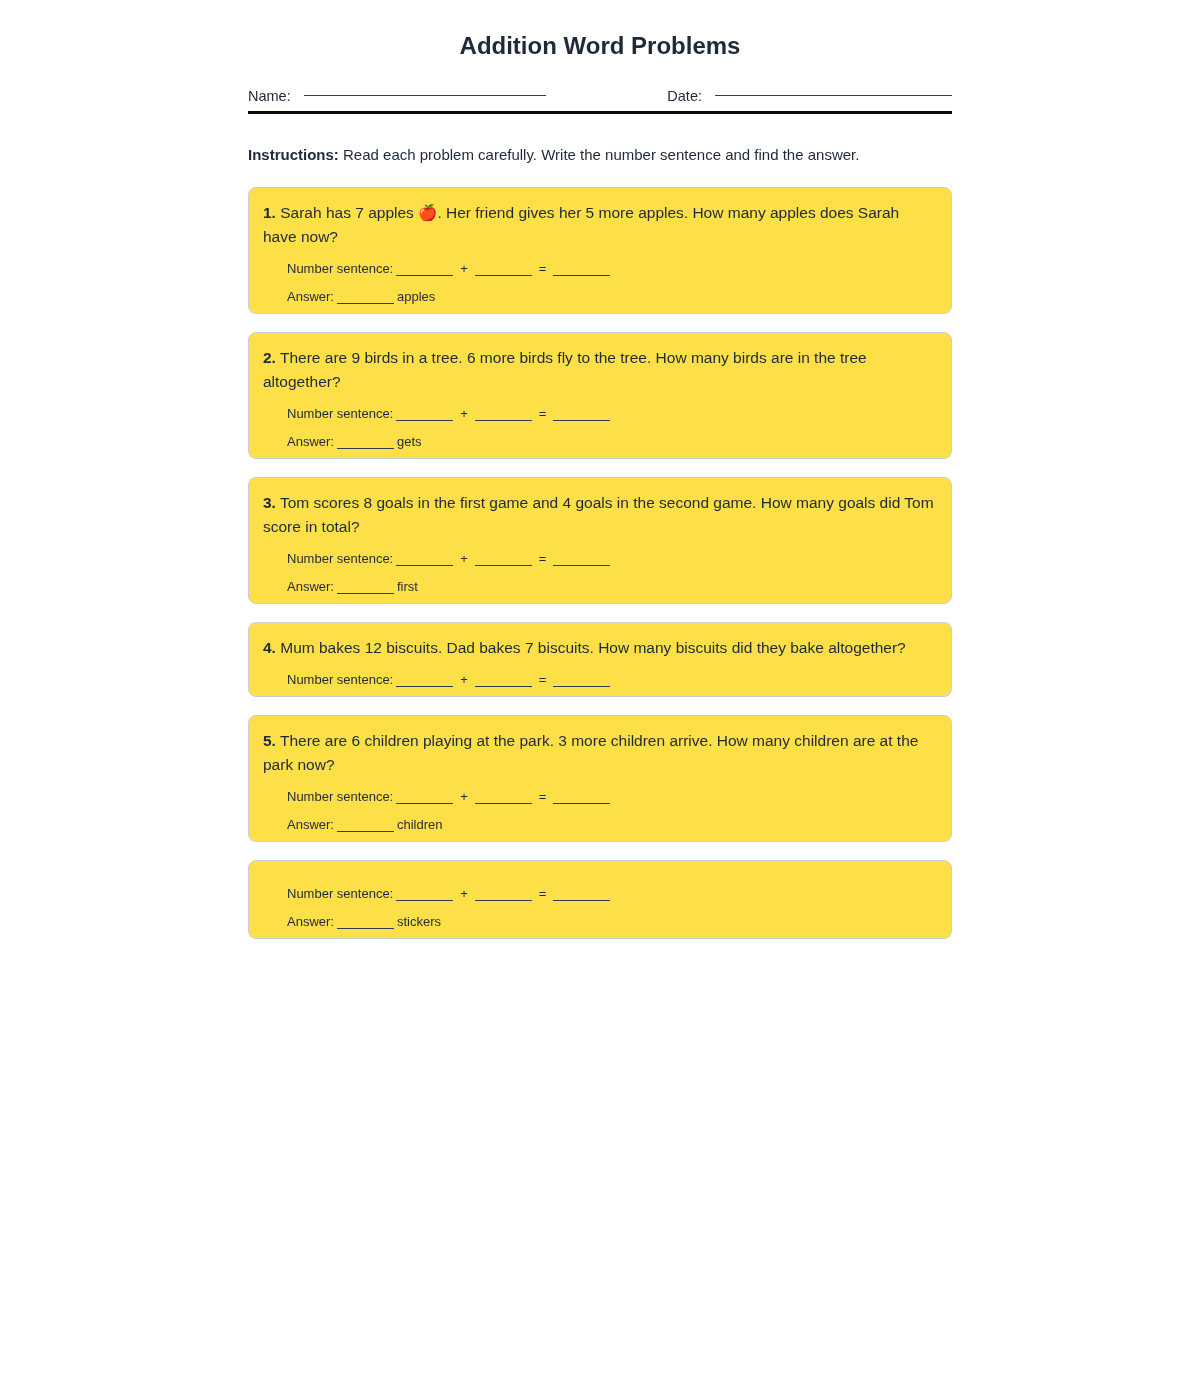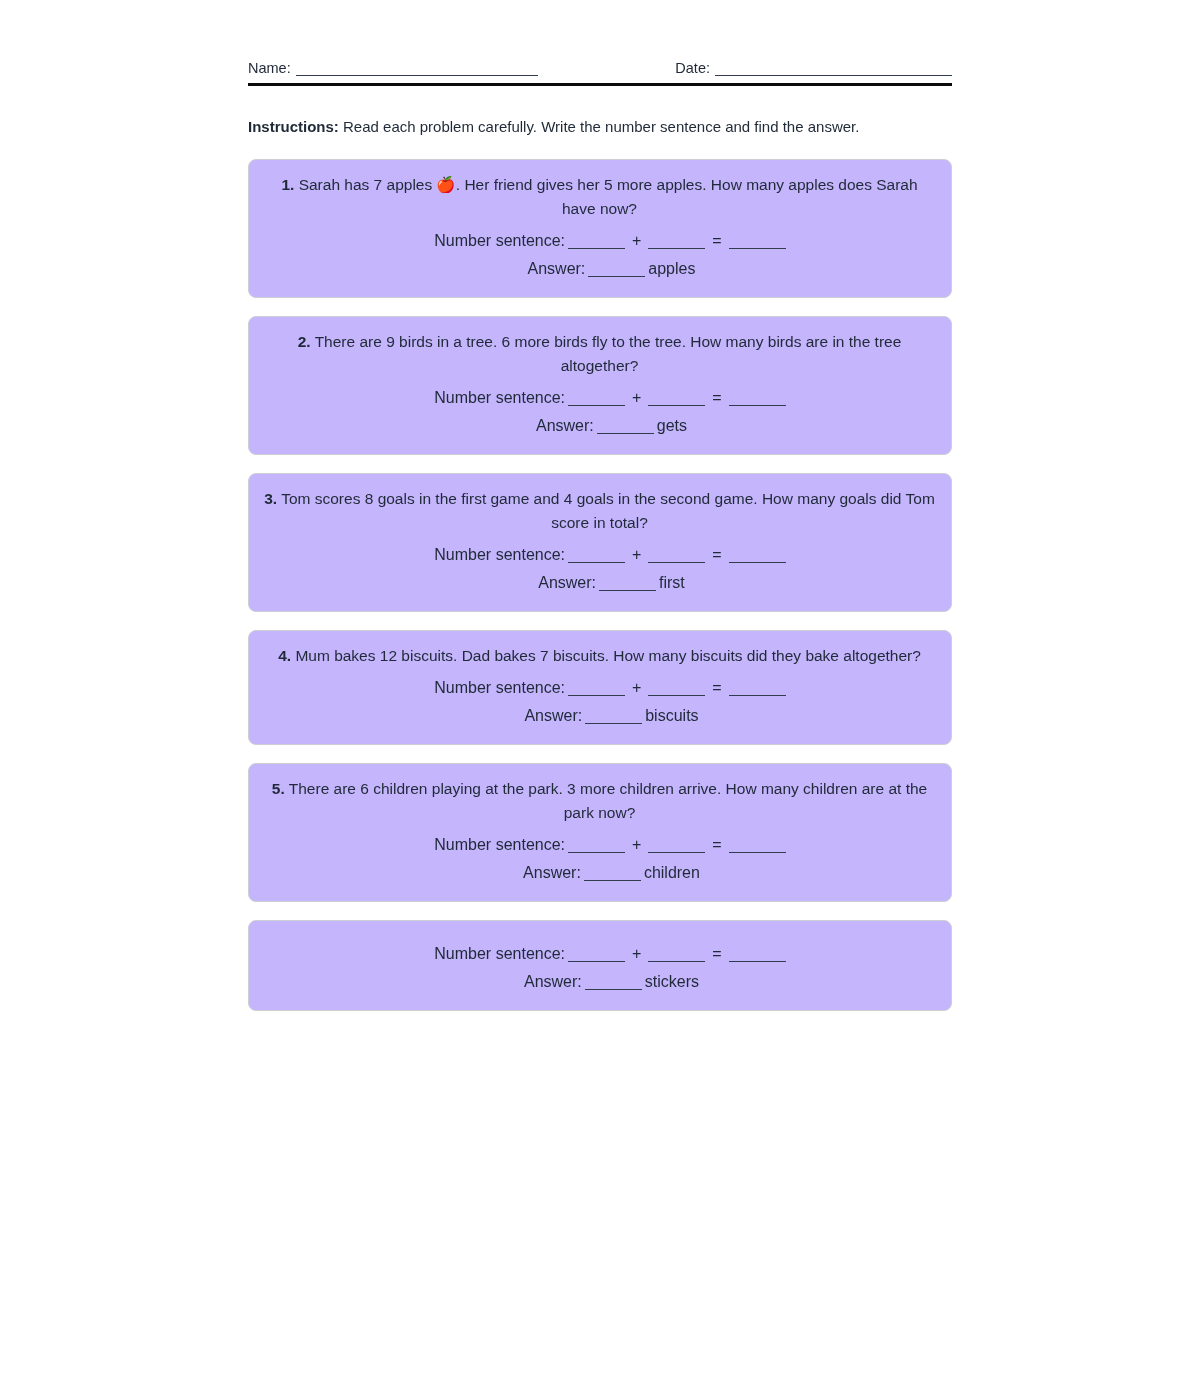--- a/index.html
+++ b/index.html
@@ -22,21 +22,21 @@
     color: #1f2937;
     line-height: 1.15;
   }
   .name-date-row {
     display: flex;
     justify-content: space-between;
     align-items: baseline;
     margin-top: 28px;
     font-size: 14.5px;
   }
-  .field-group { display: flex; align-items: flex-end; }
+  .field-group { display: flex; align-items: center; gap: 8px; }
   .field-label { white-space: nowrap; }
   .write-line {
     display: inline-block;
     height: 0;
     border-bottom: 1.5px solid #313c4e;
     vertical-align: -3px;
     margin-left: 5px;
   }
   .name-line { width: 242px; }
   .date-line { width: 237px; }
@@ -46,55 +46,55 @@
   }
   .instructions {
     margin-top: 30px;
     font-size: 15px;
     line-height: 22px;
   }
   .instructions b { font-weight: bold; }
   .problem-card {
     border: 1px solid #cccfd3;
     border-radius: 8px;
-    background: #c4b5fd;
-    padding: 13px 15px 16px 14px;
+    background: #fde047;
+    padding: 13px 15px 4px 14px;
     margin-top: 18px;
-    text-align: center;
   }
   .problem-card.first { margin-top: 21px; }
   .problem-text {
     font-size: 15.5px;
     line-height: 24px;
     color: #1f2937;
   }
   .problem-number { font-weight: bold; }
   .work-line {
     margin-left: 24px;
     margin-top: 8px;
-    font-size: 16px;
+    font-size: 13px;
     line-height: 24px;
     white-space: nowrap;
   }
   .answer-line { margin-top: 4px; }
   .blank {
     display: inline-block;
     width: 57px;
     height: 0;
     border-bottom: 1.5px solid #313c4e;
     vertical-align: -3px;
     margin: 0 3px;
   }
   .op { margin: 0 4px; }
 </style>
 </head>
 <body>
 
 <div class="page">
 
+  <h1 class="title">Addition Word Problems</h1>
 
   <div class="name-date-row">
     <div class="field-group">
       <span class="field-label">Name:</span>
       <span class="write-line name-line"></span>
     </div>
     <div class="field-group">
       <span class="field-label">Date:</span>
       <span class="write-line date-line"></span>
     </div>
@@ -132,23 +132,20 @@
     <div class="work-line answer-line">
       <span>Answer:</span><span class="blank"></span><span>first</span>
     </div>
   </div>
 
   <div class="problem-card">
     <p class="problem-text"><span class="problem-number">4.</span> <span>Mum bakes 12 biscuits. Dad bakes 7 biscuits. How many biscuits did they bake altogether?</span></p>
     <div class="work-line">
       <span>Number sentence:</span><span class="blank"></span><span class="op">+</span><span class="blank"></span><span class="op">=</span><span class="blank"></span>
     </div>
-    <div class="work-line answer-line">
-      <span>Answer:</span><span class="blank"></span><span>biscuits</span>
-    </div>
   </div>
 
   <div class="problem-card">
     <p class="problem-text"><span class="problem-number">5.</span> <span>There are 6 children playing at the park. 3 more children arrive. How many children are at the park now?</span></p>
     <div class="work-line">
       <span>Number sentence:</span><span class="blank"></span><span class="op">+</span><span class="blank"></span><span class="op">=</span><span class="blank"></span>
     </div>
     <div class="work-line answer-line">
       <span>Answer:</span><span class="blank"></span><span>children</span>
     </div>

